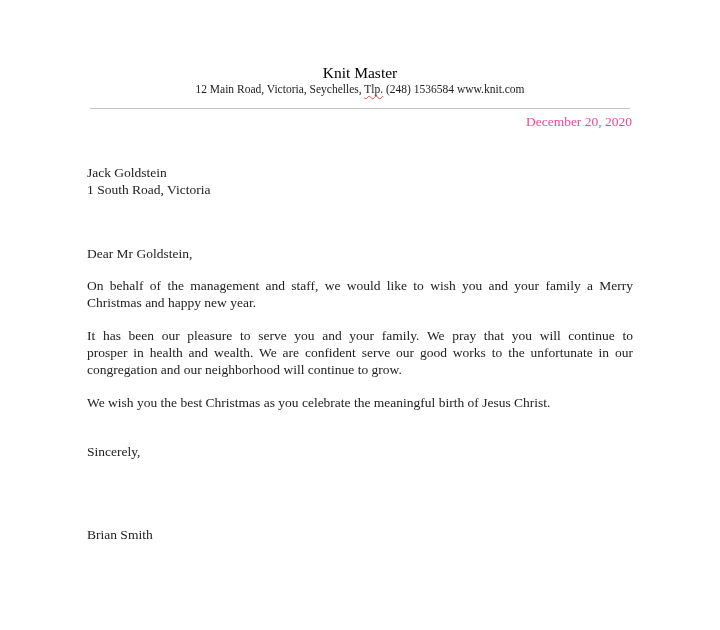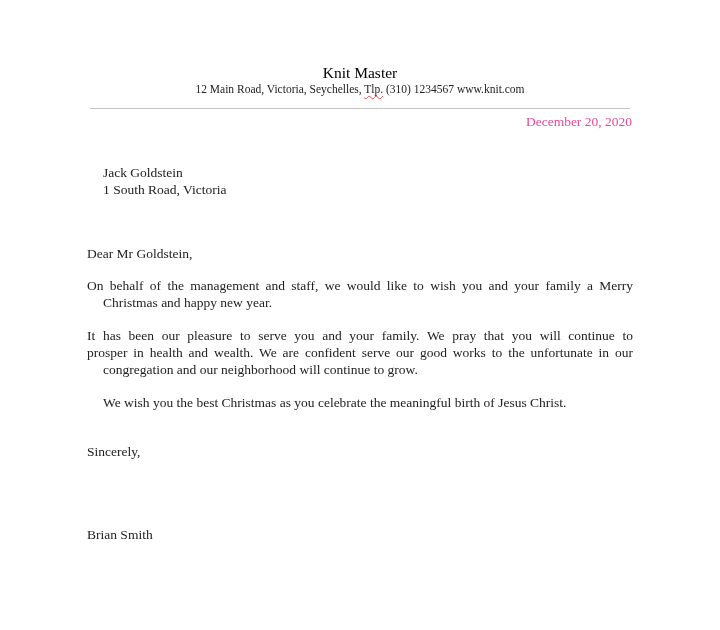--- a/index.html
+++ b/index.html
@@ -65,36 +65,36 @@
       line-height: 17px;
       color: #222;
     }
     .recipient { top: 164px; }
     .salutation { top: 245px; }
     .para1 { top: 277px; text-align: justify; }
     .para2 { top: 327px; text-align: justify; }
     .para3 { top: 394px; }
     .closing { top: 443px; }
     .signature { top: 526px; }
-    .line { display: block; margin-left: 16px; }
+    .line { display: block; }
     .justify-line {
       display: block;
       text-align: justify;
       text-align-last: justify;
     }
   </style>
 </head>
 <body>
 
 <div class="page">
 
   <div class="letterhead-title">Knit Master</div>
 
   <div class="letterhead-address">
-    <span>12 Main Road, Victoria, Seychelles, </span><span class="spell">Tlp.</span><span> (310) 1234567 www.knit.com</span>
+    <span>12 Main Road, Victoria, Seychelles, </span><span class="spell">Tlp.</span><span> (248) 1536584 www.knit.com</span>
   </div>
 
   <div class="divider"></div>
 
   <div class="date">December 20, 2020</div>
 
   <div class="block recipient">
     <span class="line">Jack Goldstein</span>
     <span class="line">1 South Road, Victoria</span>
   </div>

